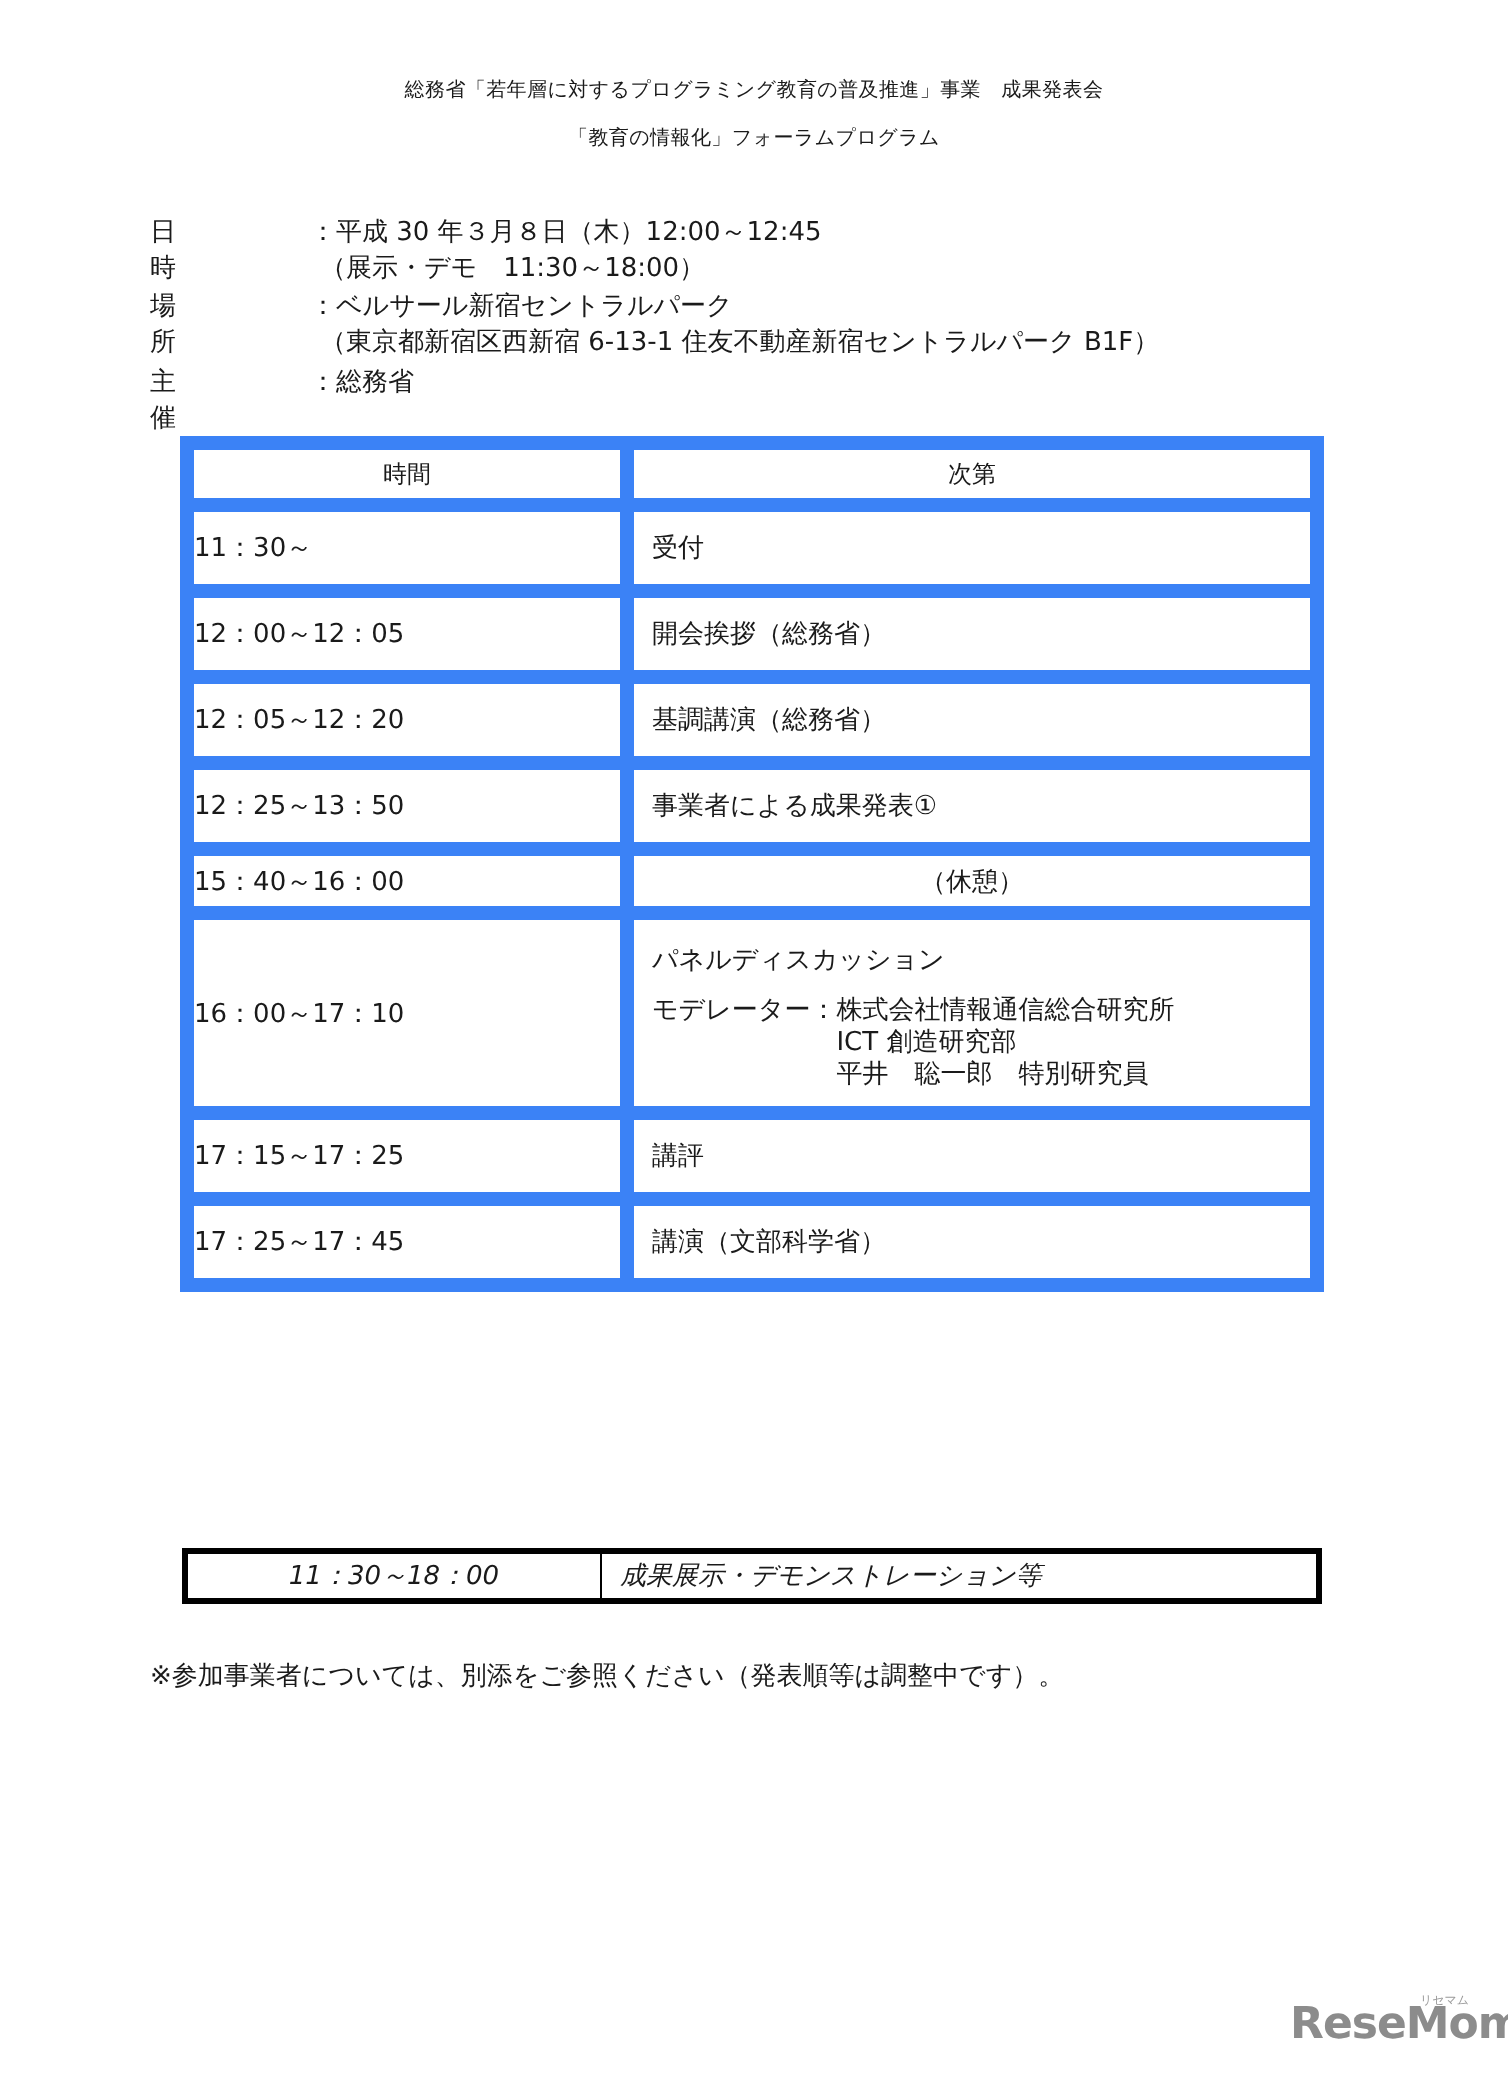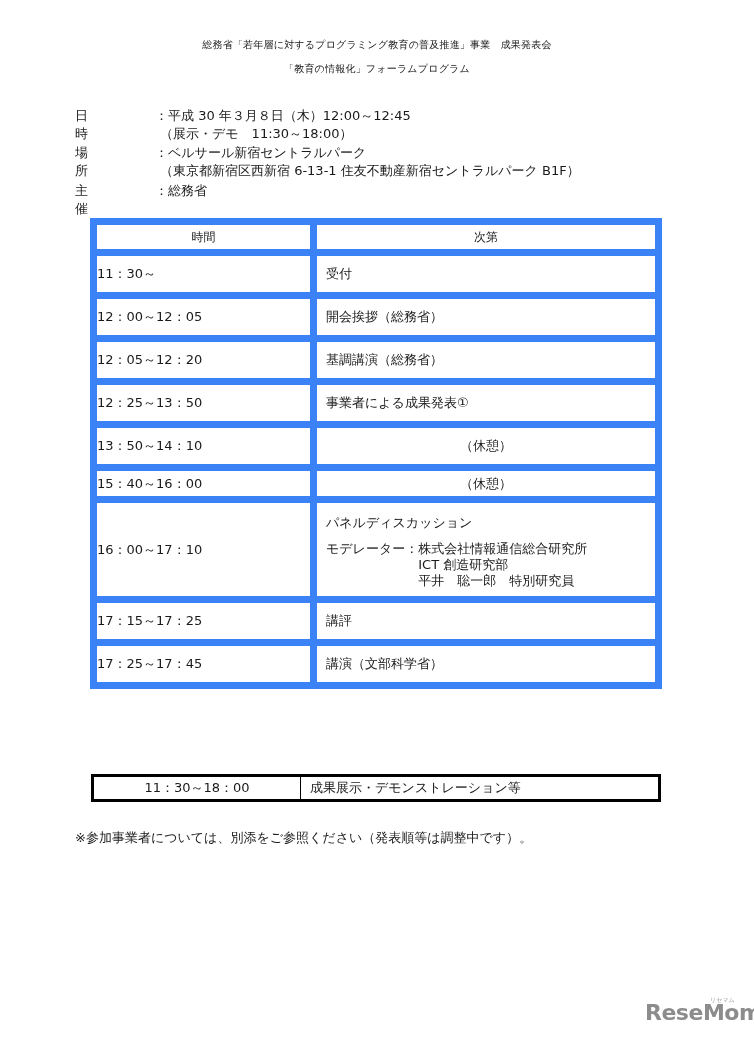--- a/index.html
+++ b/index.html
@@ -16,21 +16,21 @@
     .sched td, .sched th { border:7px solid #3b82f6; padding:0; }
     .sched th { font-weight:normal; height:24px; font-size:12px; }
     .sched td.time { width:213px; }
     .sched td.desc { padding-left:9px; }
     .sched td.center { text-align:center; padding-left:0; }
     .sub { font-size:13px; line-height:16px; }
     .mod-wrap { display:flex; }
     .mod-lines { display:flex; flex-direction:column; }
     .demo { position:absolute; left:91px; top:774px; width:570px; border-collapse:collapse;
             border:3px solid #000; font-size:13px; }
-    .demo td { border:1px solid #000; height:22px; padding:0; }
+    .demo td { border:1px solid #000; height:22px; padding:0;font-style:italic; }
     .demo td.time { width:206px; text-align:center; }
     .demo td.desc { padding-left:9px; }
     .note { position:absolute; left:75px; top:829px; font-size:13px; }
     .logo { position:absolute; left:645px; top:1000px; font-family:"DejaVu Sans", sans-serif;
             font-weight:bold; font-size:22px; color:#8c8c8c; letter-spacing:-0.5px; }
     .logo-sub { position:absolute; left:710px; top:996px; font-size:6px; color:#9a9a9a; }
   </style>
 </head>
 <body>
 
@@ -73,24 +73,20 @@
     <td class="desc">開会挨拶（総務省）</td>
   </tr>
   <tr style="height:43px;">
     <td class="time">12：05～12：20</td>
     <td class="desc">基調講演（総務省）</td>
   </tr>
   <tr style="height:43px;">
     <td class="time">12：25～13：50</td>
     <td class="desc">事業者による成果発表①</td>
   </tr>
-  <tr style="height:43px;">
-    <td class="time">13：50～14：10</td>
-    <td class="desc center">（休憩）</td>
-  </tr>
   <tr style="height:32px;">
     <td class="time">15：40～16：00</td>
     <td class="desc center">（休憩）</td>
   </tr>
   <tr style="height:100px;">
     <td class="time">16：00～17：10</td>
     <td class="desc">
       <div style="margin-top:4px;">パネルディスカッション</div>
       <div class="mod-wrap" style="margin-top:9px;">
         <span class="sub">モデレーター：</span>

